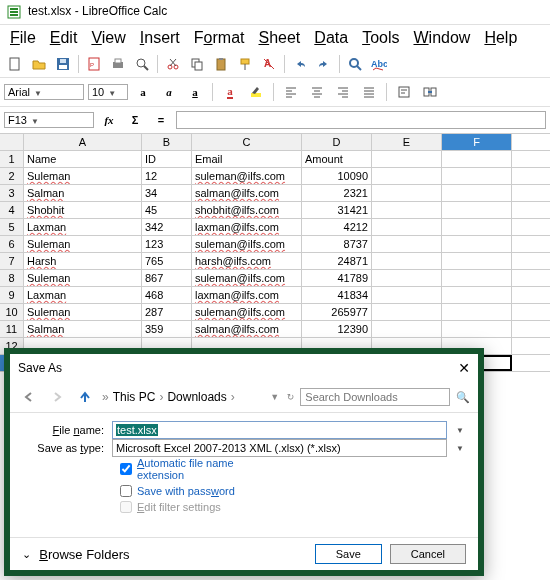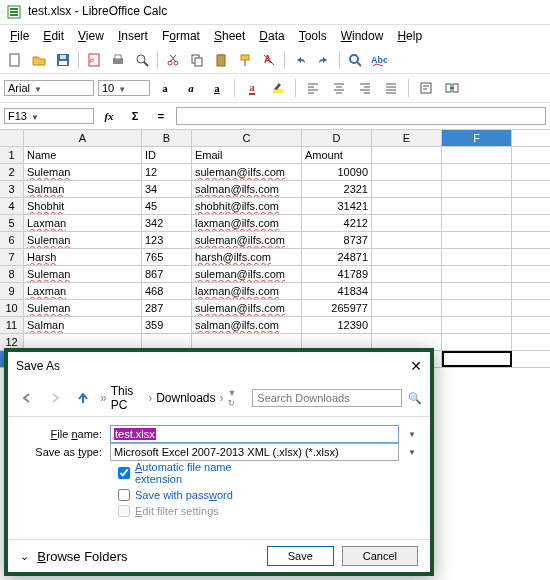--- a/index.html
+++ b/index.html
@@ -1,48 +1,48 @@
 <!DOCTYPE html>
 <html><head>
 <meta charset="utf-8">
 <style>
 * { box-sizing: border-box; margin: 0; padding: 0; font-family: "Segoe UI", Tahoma, sans-serif; }
 body { width: 550px; height: 580px; background: #fff; font-size: 11px; overflow: hidden; position: relative; }
 .titlebar { display: flex; align-items: flex-start; padding: 4px 6px; background: #fff; border-bottom: 1px solid #e0e0e0; font-size: 12px; }
 .titlebar .icon { width: 16px; height: 16px; margin-right: 6px; display: inline-flex; align-items: center; justify-content: center; }
-.menubar { display: flex; gap: 2px; padding: 2px 4px; background: #fff; font-size: 12px; }
+.menubar { display: flex; gap: 2px; padding: 2px 4px; background: #fff; font-size: 16px; }
 .menubar span { padding: 2px 6px; cursor: default; }
 .menubar u { text-decoration: underline; }
 .toolbar { display: flex; gap: 2px; padding: 2px 4px; background: #fff; border-bottom: 1px solid #e0e0e0; align-items: center; flex-wrap: nowrap; overflow: hidden; }
 .tbtn { width: 22px; height: 22px; display: inline-flex; align-items: center; justify-content: center; border: 1px solid transparent; cursor: pointer; }
 .tsep { width: 1px; height: 18px; background: #ccc; margin: 0 2px; }
 .formatbar { display: flex; gap: 4px; padding: 3px 4px; align-items: center; border-bottom: 1px solid #e0e0e0; }
-.fontname { width: 90px; border: 1px solid #aaa; padding: 1px 3px; background: #fff; }
-.fontsize { width: 52px; border: 1px solid #aaa; padding: 1px 3px; background: #fff; }
+.fontname { width: 80px; border: 1px solid #aaa; padding: 1px 3px; background: #fff; }
+.fontsize { width: 40px; border: 1px solid #aaa; padding: 1px 3px; background: #fff; }
 .fbtn { width: 22px; height: 22px; display: inline-flex; align-items: center; justify-content: center; cursor: pointer; font-weight: bold; }
 .namebox-row { display: flex; gap: 4px; padding: 2px 4px; align-items: center; border-bottom: 1px solid #ccc; }
 .namebox { width: 90px; border: 1px solid #aaa; padding: 1px 3px; background: #fff; font-size: 11px; }
 .formulabar { flex: 1; border: 1px solid #aaa; height: 18px; background: #fff; }
 .sheet { display: flex; flex-direction: column; }
 .row { display: flex; height: 17px; border-bottom: 1px solid #ccc; }
 .rowhead { width: 24px; background: #f0f0f0; border-right: 1px solid #ccc; text-align: center; font-size: 11px; line-height: 17px; }
 .rowhead.sel { background: #3a87cf; color: #fff; }
 .cell { border-right: 1px solid #ccc; padding: 0 3px; font-size: 11px; line-height: 17px; overflow: hidden; white-space: nowrap; }
 .colA { width: 118px; }
 .colB { width: 50px; text-align: left; }
 .colC { width: 110px; }
 .colD { width: 70px; text-align: right; }
 .colE { width: 70px; }
 .colF { width: 70px; }
 .header .cell { text-align: center; background: #f0f0f0; font-weight: normal; }
 .header .cell.sel { background: #3a87cf; color: #fff; }
 .header .rowhead { background: #f0f0f0; }
 .redline { text-decoration: underline; text-decoration-color: #e06060; text-decoration-style: wavy; }
 .selcell { border: 2px solid #000; }
-.dialog { position: absolute; left: 4px; top: 348px; width: 430px; height: 228px; background: #fff; border: 4px solid #14532d; box-shadow: 0 4px 18px rgba(0,0,0,.35); }
+.dialog { position: absolute; left: 4px; top: 348px; width: 480px; height: 228px; background: #fff; border: 6px solid #14532d; box-shadow: 0 4px 18px rgba(0,0,0,.35); }
 .dlg-title { display: flex; align-items: center; padding: 6px 8px; font-size: 12px; }
 .dlg-title .close { margin-left: auto; font-size: 14px; cursor: pointer; }
 .dlg-nav { display: flex; align-items: center; gap: 6px; padding: 4px 8px; border-bottom: 1px solid #e0e0e0; }
 .dlg-nav .crumb { flex: 1; display: flex; align-items: center; gap: 4px; font-size: 12px; }
 .dlg-nav input { width: 150px; padding: 2px 4px; border: 1px solid #aaa; font-size: 11px; }
 .dlg-form { padding: 8px 14px; }
 .dlg-row { display: flex; align-items: center; gap: 8px; }
 .dlg-label { width: 80px; text-align: right; font-size: 11px; }
 .dlg-input { flex: 1; border: 1px solid #7a9fcc; padding: 2px 3px; font-size: 11px; }
 .dlg-select { flex: 1; border: 1px solid #aaa; padding: 2px 3px; font-size: 11px; background: #fff; }
@@ -419,21 +419,21 @@
       <span>Downloads</span>
       <span style="color:#888">›</span>
       <span style="margin-left:auto;color:#888;font-size:9px">▼ &nbsp; ↻</span>
     </div>
     <input type="text" placeholder="Search Downloads" style="">
     <span style="color:#2570c0">🔍</span>
   </div>
   <div class="dlg-form">
     <div class="dlg-row">
       <div class="dlg-label"><span style="text-decoration:underline">F</span>ile <span style="text-decoration:underline">n</span>ame:</div>
-      <div class="dlg-input"><span style="background:#a21caf;color:#fff;padding:0 1px">test.xlsx</span></div>
+      <div class="dlg-input"><span style="background:#0f766e;color:#fff;padding:0 1px">test.xlsx</span></div>
       <span class="drop">▼</span>
     </div>
     <div class="dlg-row">
       <div class="dlg-label">Save as <span style="text-decoration:underline">t</span>ype:</div>
       <div class="dlg-select">Microsoft Excel 2007-2013 XML (.xlsx) (*.xlsx)</div>
       <span class="drop">▼</span>
     </div>
     <div class="dlg-checks">
       <label class="check">
         <input type="checkbox" checked="" style="">

